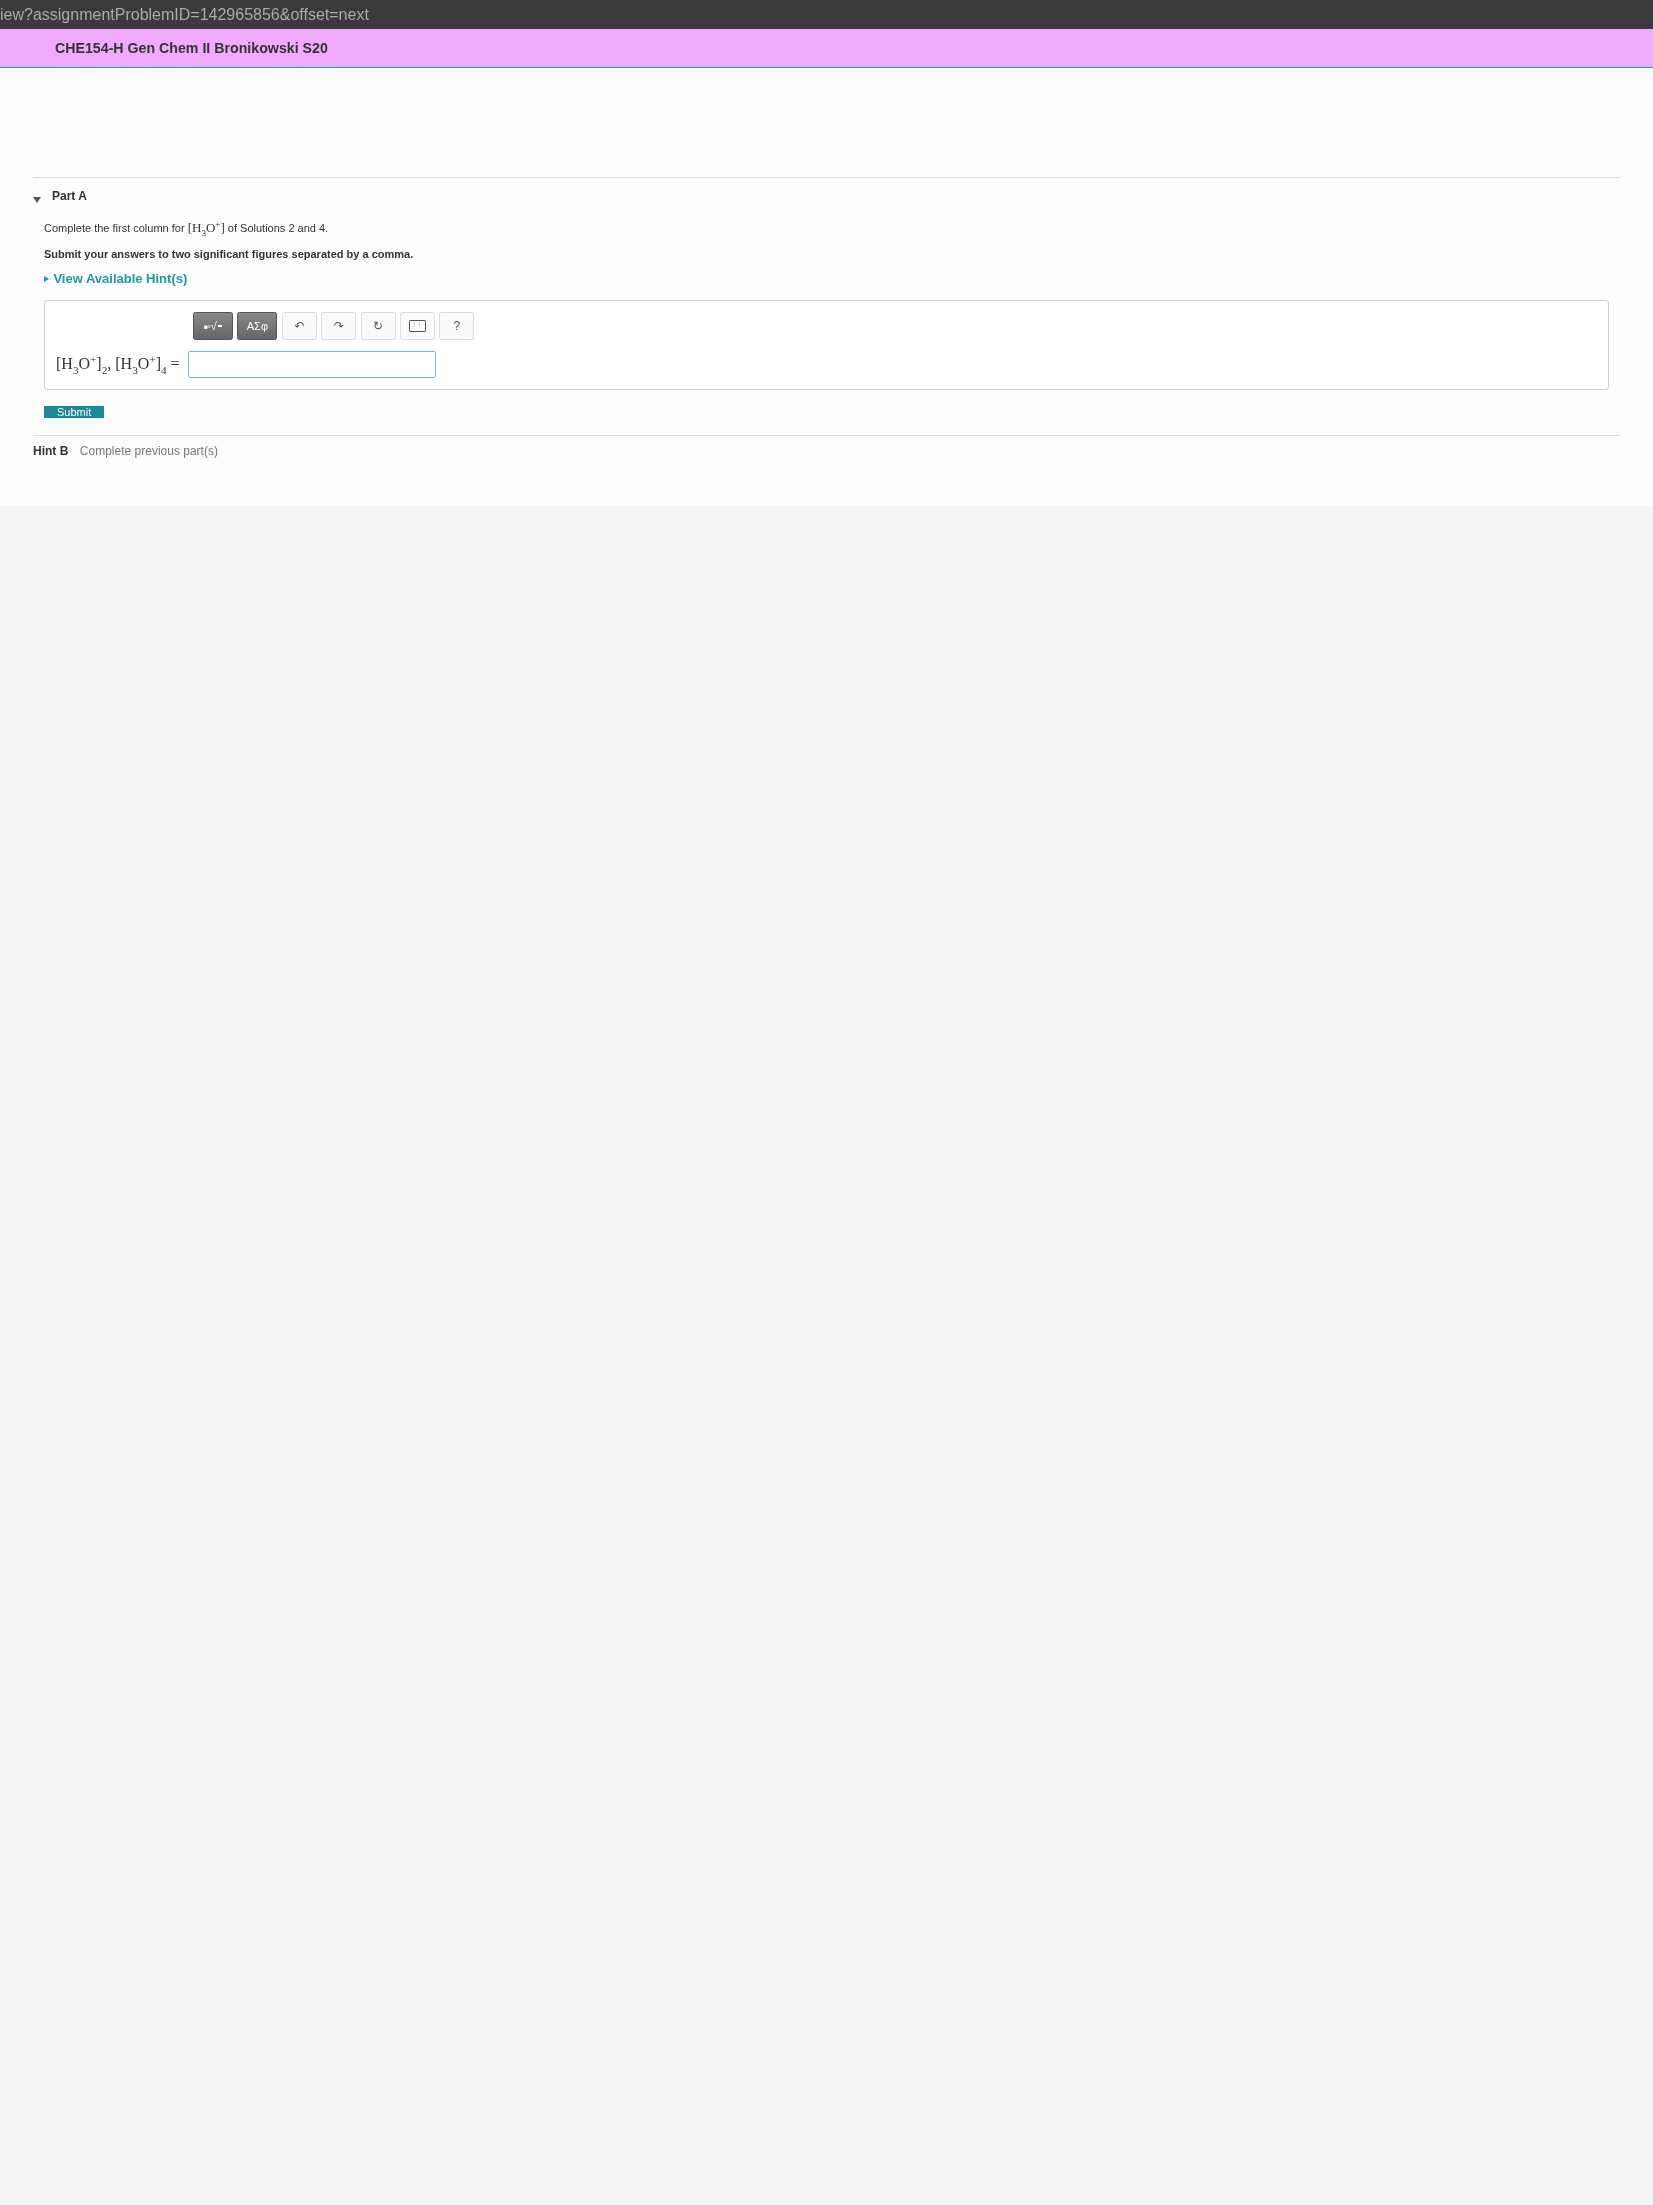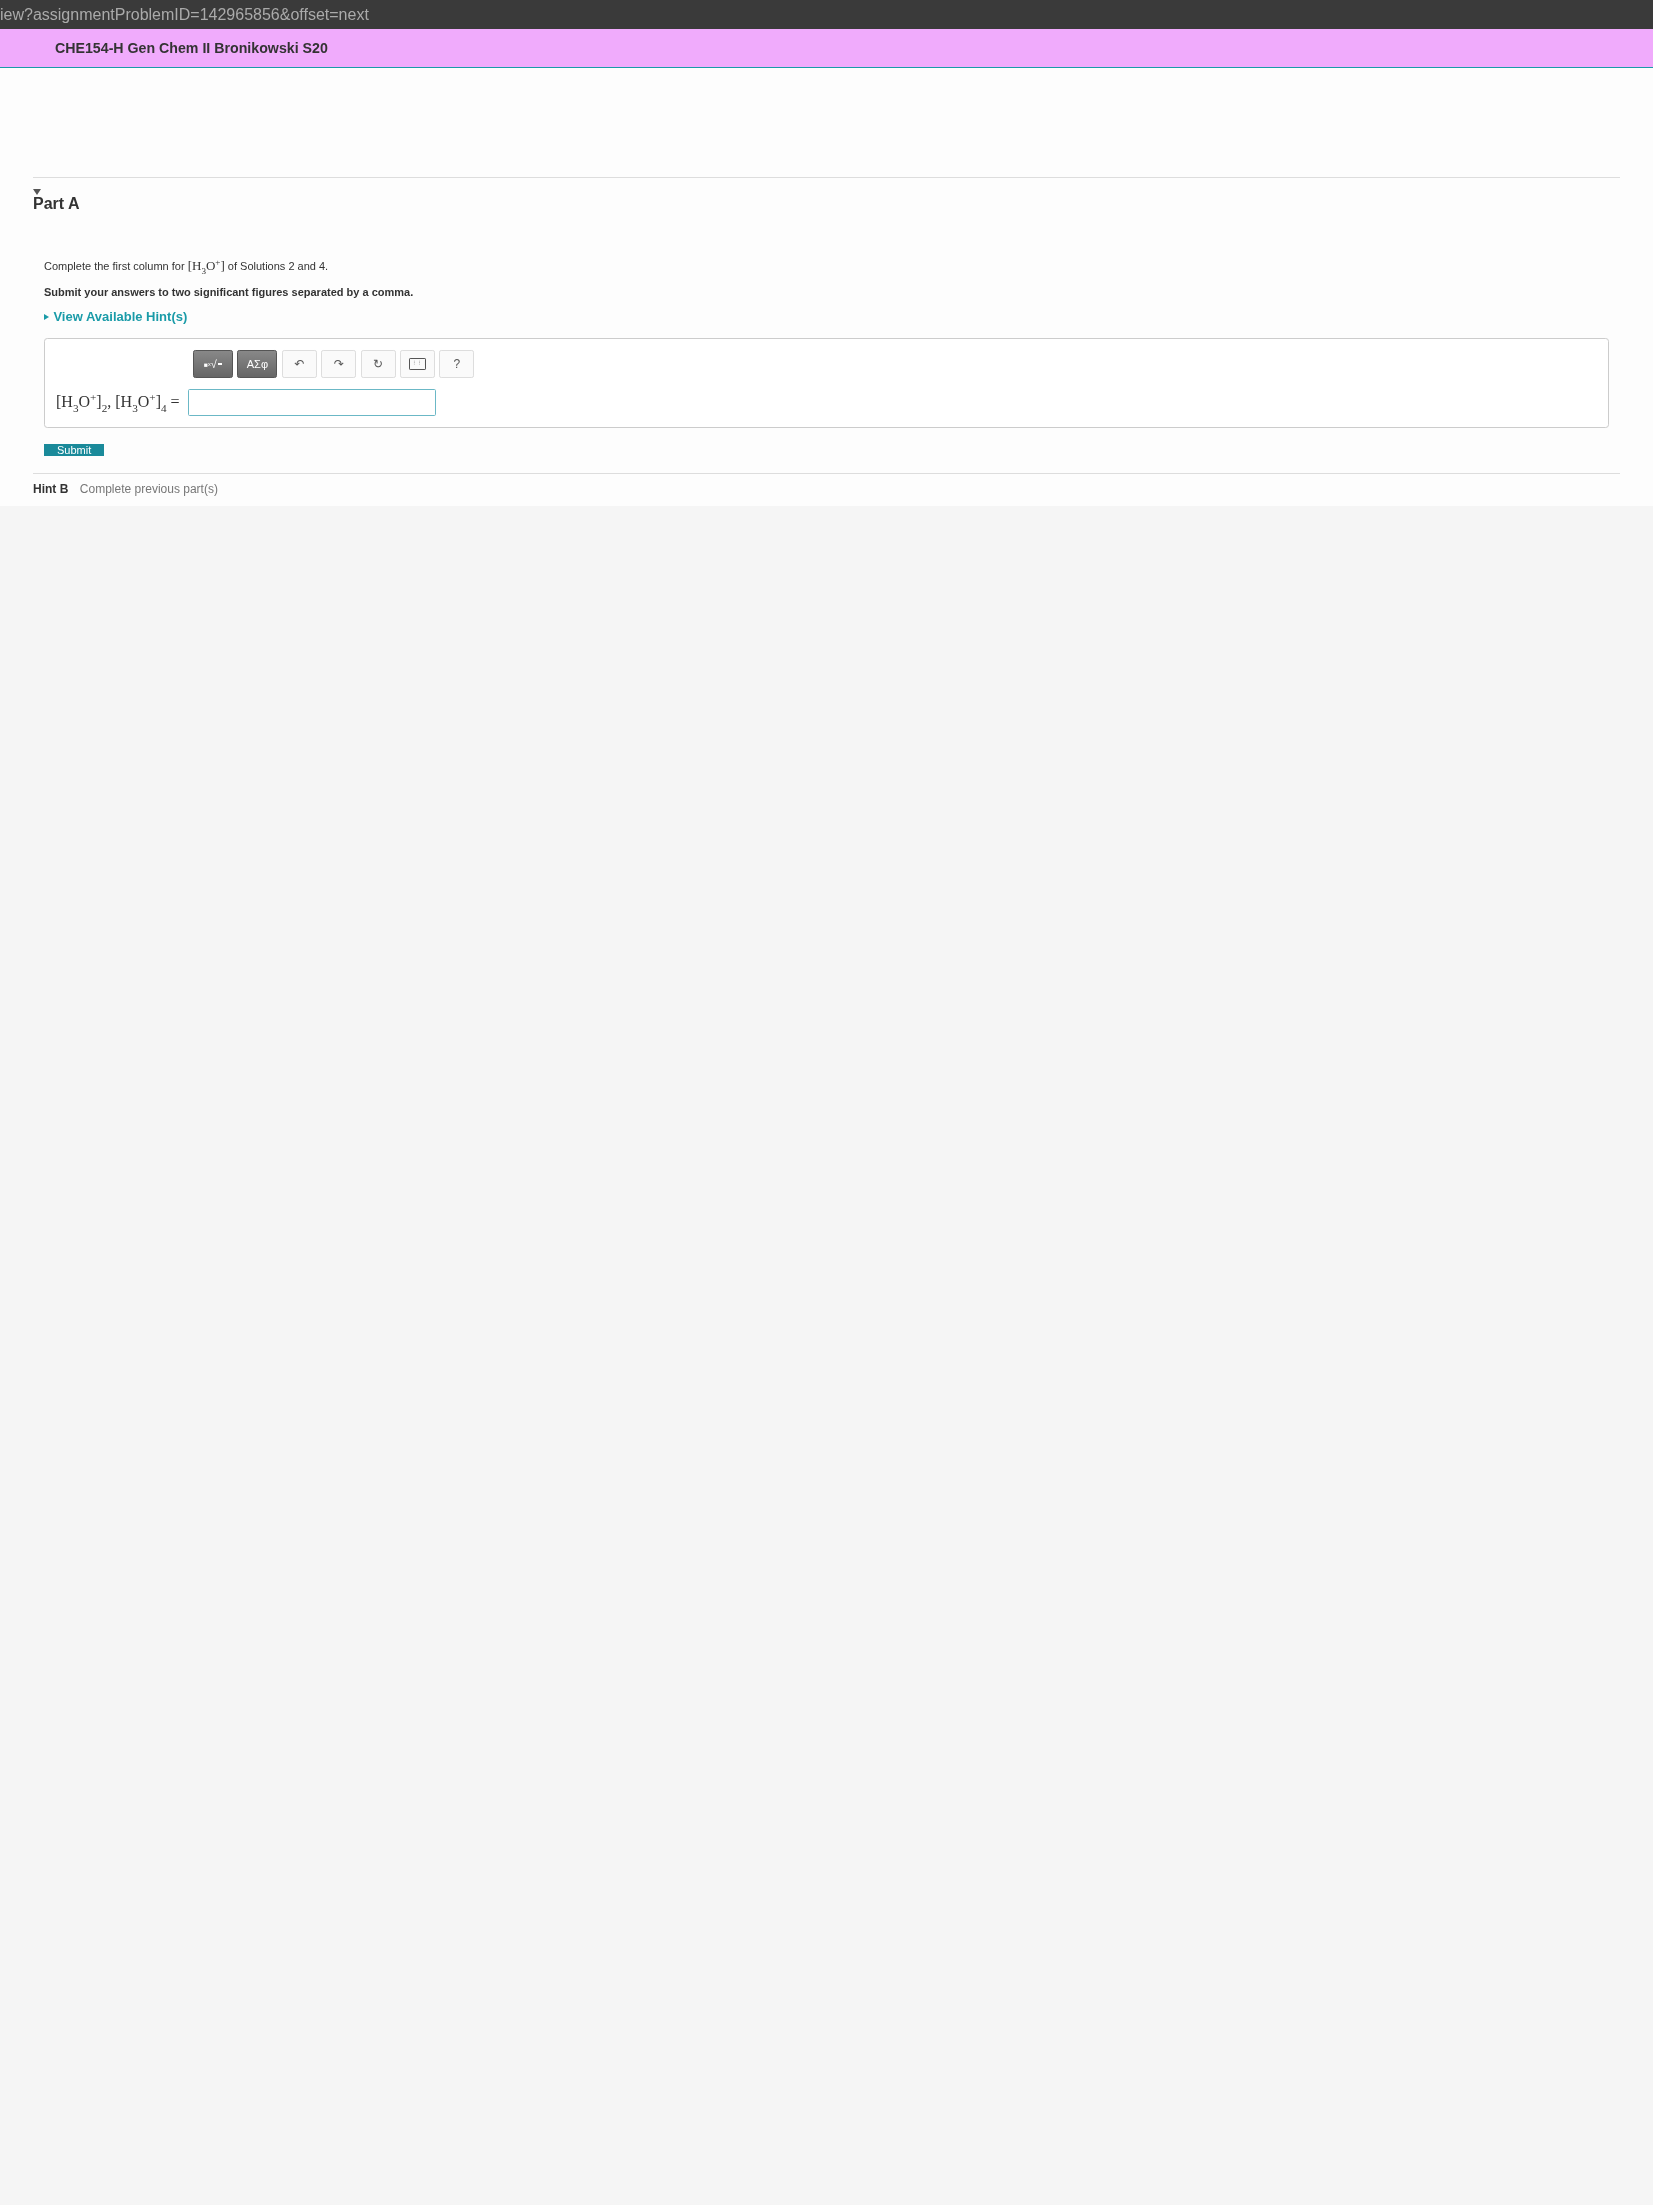--- a/index.html
+++ b/index.html
@@ -27,26 +27,25 @@
       background: #fdfdfd;
       padding: 0 33px;
       min-height: 438px;
     }
     .spacer-top {
       height: 109px;
       border-bottom: 0.5px solid #ddd;
     }
     .part-header {
       display: flex;
-      align-items: flex-start;
+      align-items: flex-end;
       padding: 11px 0 8.2px 0;
-      font-size: 16px;
-      font-weight: bold;
-      color: #333;
-      flex-direction: column;
+      font-size: 12px;
+      font-weight: bold;
+      color: #333;
     }
     .triangle-down {
       width: 0;
       height: 0;
       border-left: 4.4px solid transparent;
       border-right: 4.4px solid transparent;
       border-top: 6.6px solid #555;
       margin-right: 11px;
     }
     .triangle-right {
@@ -56,21 +55,20 @@
       border-bottom: 3.8px solid transparent;
       border-left: 5.5px solid #1a9ba8;
       margin-right: 4.4px;
       display: inline-block;
     }
     .question-text {
       padding: 5.5px 11px 5.5px 11px;
       font-size: 11px;
       color: #333;
       line-height: 1.6;
-      margin-top: 28px;
     }
     .question-bold {
       padding: 2.7px 11px 8.2px 11px;
       font-size: 11px;
       font-weight: bold;
       color: #333;
     }
     .hints-link {
       padding: 2.7px 11px 13.7px 11px;
       font-size: 13px;

